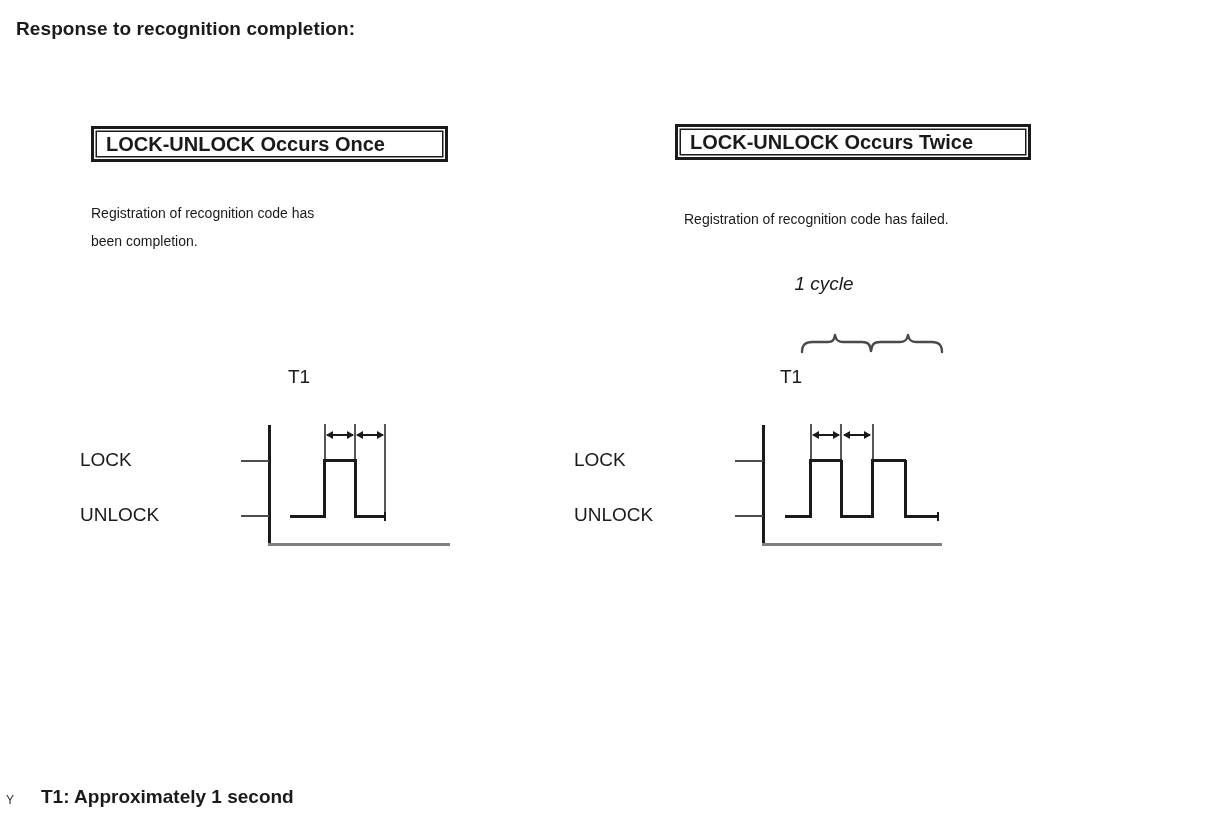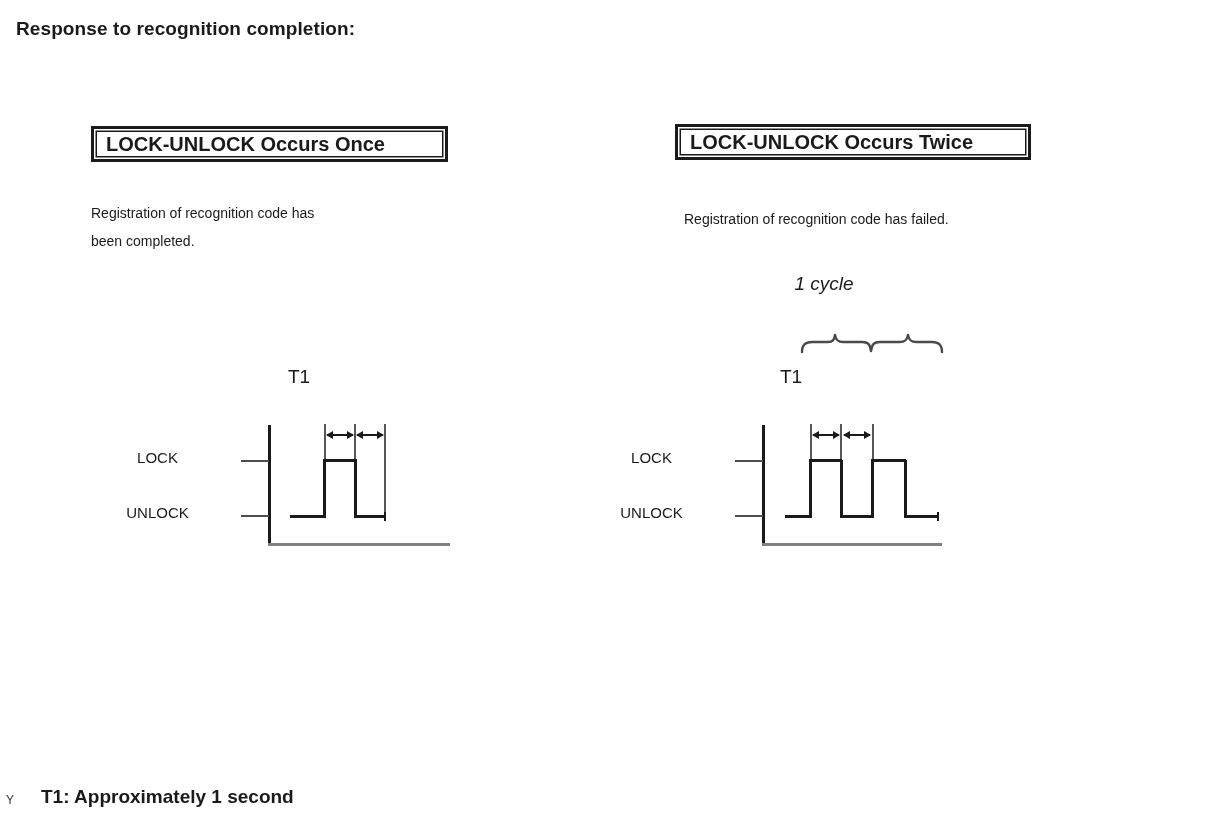--- a/index.html
+++ b/index.html
@@ -70,22 +70,22 @@
     background: #808080;
   }
   .level-tick {
     position: absolute;
     height: 2px;
     background: #4d4d4d;
     width: 28px;
   }
   .level-label {
     position: absolute;
-    font-size: 15px;
-    text-align: center;
+    font-size: 19px;
+    text-align: left;
     white-space: nowrap;
     color: #1a1a1a;
   }
   .seg-h {
     position: absolute;
     height: 3px;
     background: #1a1a1a;
   }
   .seg-v {
     position: absolute;
@@ -160,21 +160,21 @@
 <div class="page">
 
   <div class="doc-title">Response to recognition completion:</div>
 
   <div class="panel panel-left">
 
     <div class="case-box" style="left:91px; top:126px; width:357px; height:36px;">LOCK-UNLOCK Occurs Once</div>
 
     <div class="case-desc" style="left:91px; top:199px; width:400px;">
       <div>Registration of recognition code has</div>
-      <div>been completed.</div>
+      <div>been completion.</div>
     </div>
 
     <div class="timing" style="left:0; top:0;">
 
       <div class="t-label" style="left:288px; top:366px; width:100px;">T1</div>
 
       <div class="ext-line" style="left:324px; top:424px; height:38px;"></div>
       <div class="ext-line" style="left:354px; top:424px; height:38px;"></div>
       <div class="ext-line" style="left:384px; top:424px; height:92px;"></div>
 

